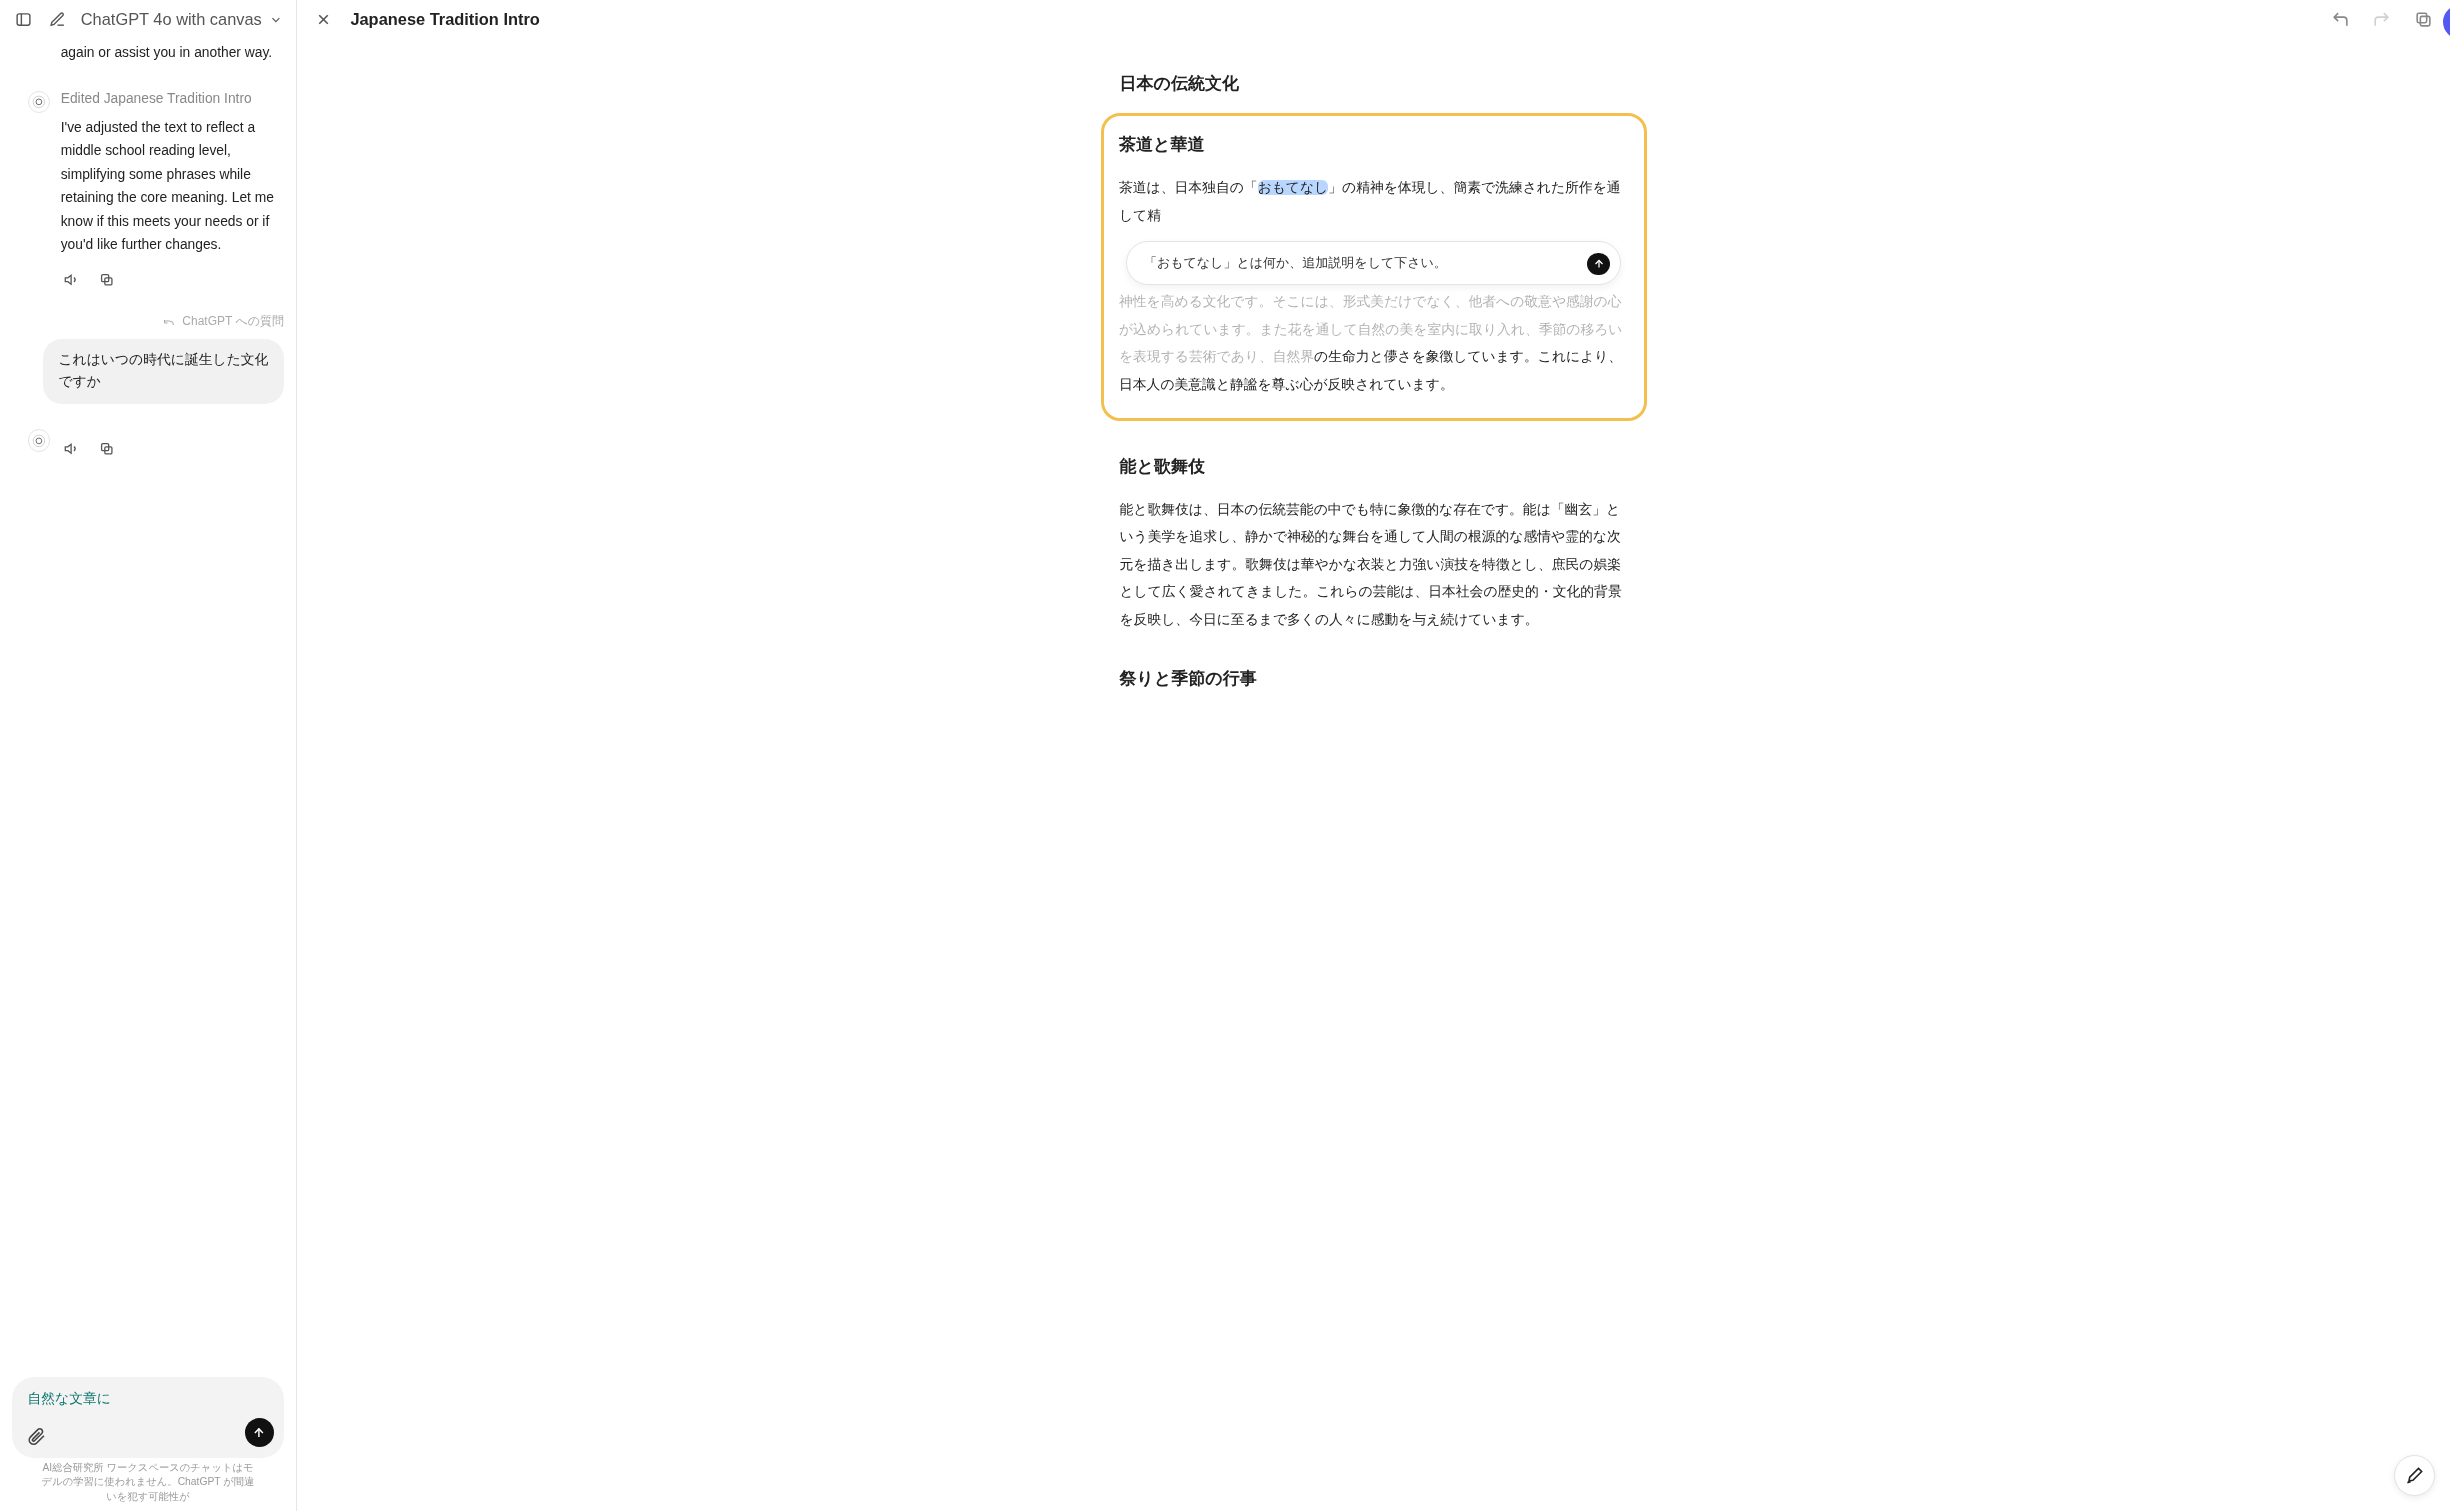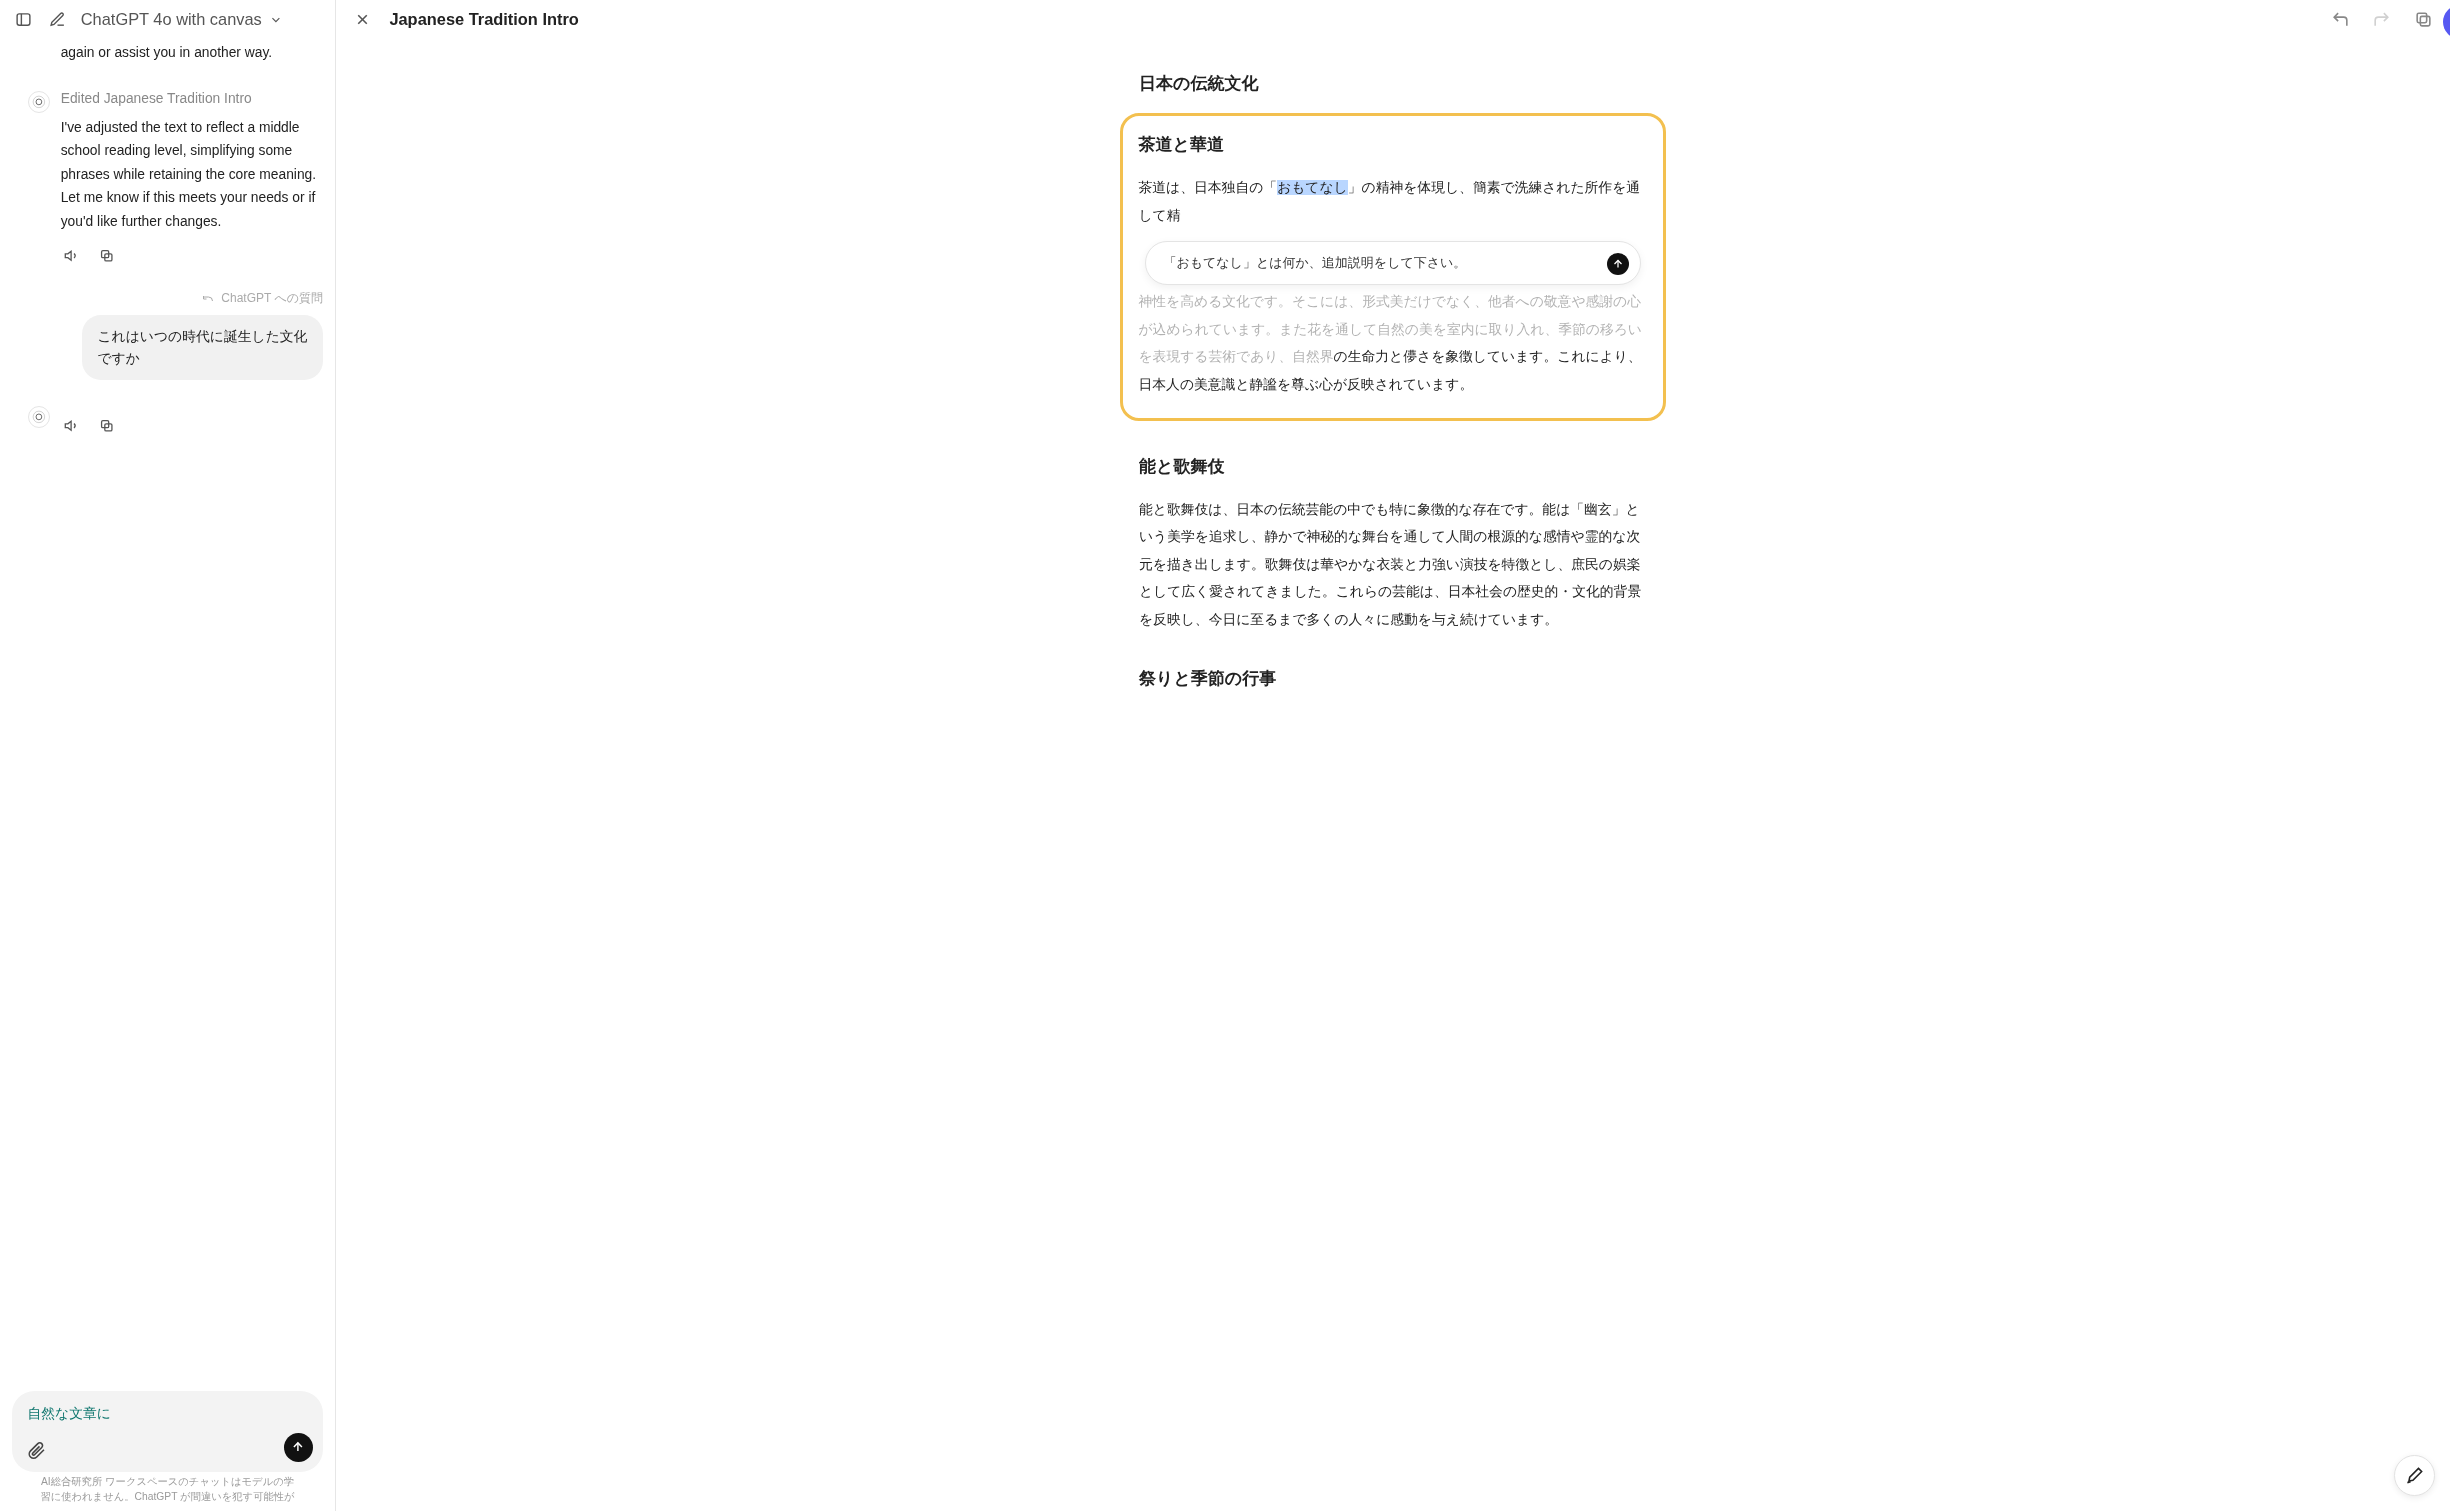--- a/index.html
+++ b/index.html
@@ -1,21 +1,21 @@
 <!DOCTYPE html>
 <html style="font-size:13.8px"><head>
 <meta charset="utf-8">
 <style>
   * { box-sizing: border-box; margin: 0; padding: 0; }
   html, body { height: 100%; font-family: -apple-system, BlinkMacSystemFont, "Segoe UI", Helvetica, Arial, sans-serif; background: #ffffff; color: #111; }
   body { display: flex; overflow: hidden; }
 
   
   .left-col {
-    width: 336px;
+    width: 297px;
     border-right: 0.9px solid #e6e6e6;
     display: flex;
     flex-direction: column;
     background: #ffffff;
     position: relative;
   }
   .left-header {
     display: flex;
     align-items: center;
     gap: 12px;
@@ -160,21 +160,21 @@
   .doc-body h2:first-child { margin-top: 0; }
   .doc-body p { margin-bottom: 3.4px; }
 
   .highlight-box {
     border: 3.4px solid #f3c04f;
     border-radius: 19px;
     padding: 12px 15.5px 15.5px 15.5px;
     margin: 0 -19px;
     position: relative;
   }
-  .sel-highlight { background: #b9d6ff; }
+  .sel-highlight { background: #b9d6ff; border-radius: 6px; }
   .inline-prompt {
     margin: 12px 6.9px 0 6.9px;
     background: #ffffff;
     border: 0.9px solid #e4e4e4;
     border-radius: 22.4px;
     padding: 10.3px 43px 10.3px 17px;
     font-size: 13px;
     line-height: 1.6;
     color: #333;
     position: relative;

